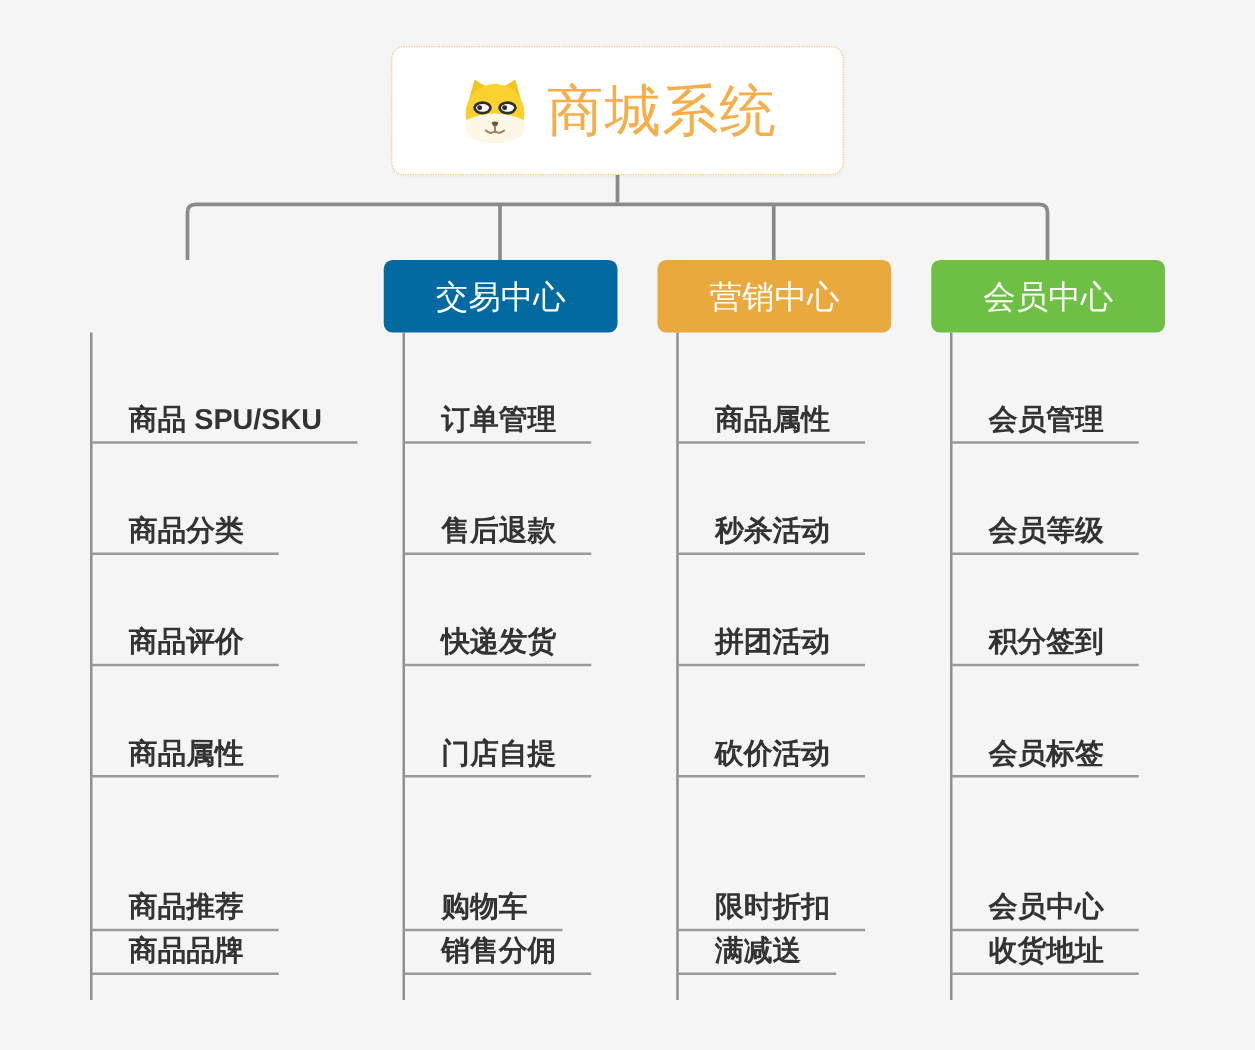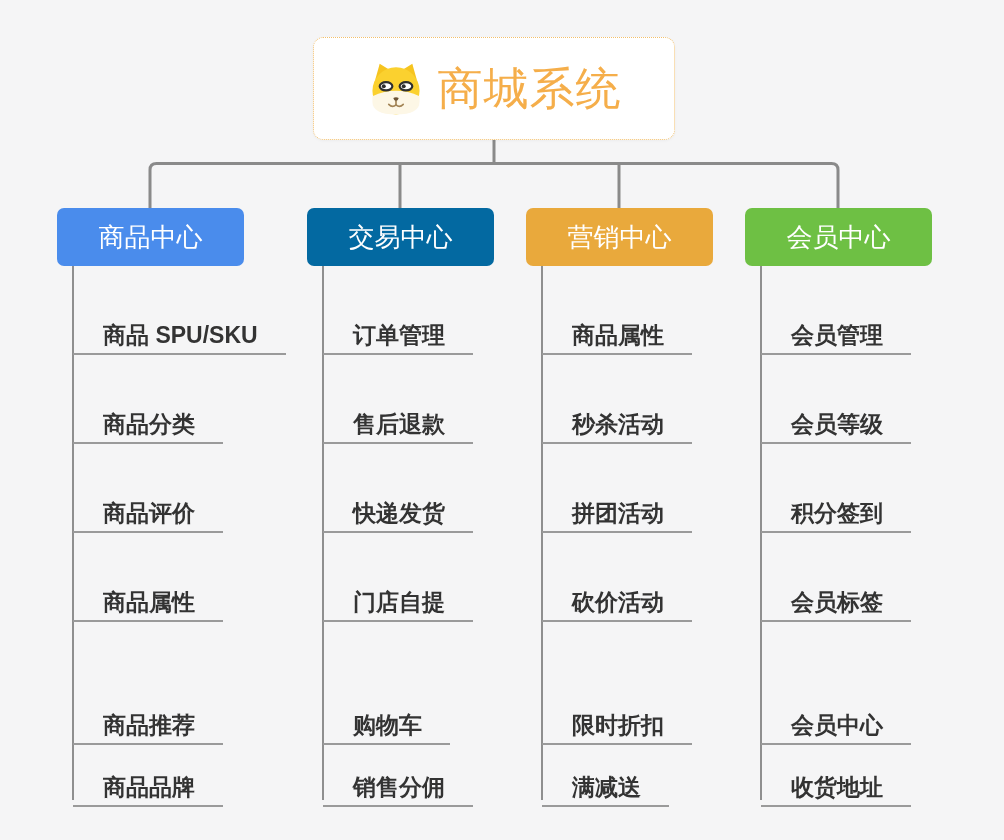--- a/index.html
+++ b/index.html
@@ -53,21 +53,21 @@
   .column{position:absolute;top:0;height:840px;width:1px;}
   .mm-item{
     position:absolute;left:0;
     white-space:nowrap;
     font-size:23px;color:#333333;
     line-height:30px;
     padding:0 28px 3px 30px;
     border-bottom:2px solid #9a9a9a;
     font-weight:bold;
   }
-  .r1{top:320px}.r2{top:409px}.r3{top:498px}.r4{top:587px}.r5{top:710px}.r6{top:772px}
+  .r1{top:320px}.r2{top:409px}.r3{top:498px}.r4{top:587px}.r5{top:710px}.r6{top:745px}
 </style>
 <title>商城系统</title></head>
 <body>
 
 <div class="canvas">
 
   <svg class="connectors" width="1004" height="840" aria-hidden="true">
     <g stroke="#8a8a8a" stroke-width="3" fill="none">
       <path d="M494,140 L494,162"></path>
       <path d="M150,208 L150,170 Q150,163.5 156.5,163.5 L831.5,163.5 Q838,163.5 838,170 L838,208"></path>
@@ -86,23 +86,20 @@
       <ellipse cx="43" cy="27" rx="7" ry="4.6" fill="#ffffff" stroke="#2f2f2f" stroke-width="2.4"></ellipse>
       <circle cx="18.5" cy="27" r="2.2" fill="#2f2f2f"></circle>
       <circle cx="40.5" cy="27" r="2.2" fill="#2f2f2f"></circle>
       <path d="M29,40 Q32,38 35,40 Q34,43.5 32,43.5 Q30,43.5 29,40 Z" fill="#6b5335"></path>
       <path d="M32,43.5 L32,47" stroke="#a38455" stroke-width="1.8" stroke-linecap="round"></path>
       <path d="M24,47 Q28,51 32,47.5 Q36,51 40,47" stroke="#a38455" stroke-width="1.8" fill="none" stroke-linecap="round"></path>
     </svg>
     <span class="root-title">商城系统</span>
   </div>
 
-  <div class="branch-node" style="left: 57px; background: rgb(74, 140, 236);">
-      <span>商品中心</span>
-    </div>
   <div class="branch-node" style="left: 307px; background: #0369a1;">
       <span>交易中心</span>
     </div>
   <div class="branch-node" style="left: 526px; background: rgb(233, 169, 60); text-align: right;">
       <span>营销中心</span>
     </div>
   <div class="branch-node" style="left: 745px; background: rgb(110, 192, 68);">
       <span>会员中心</span>
     </div>
 

